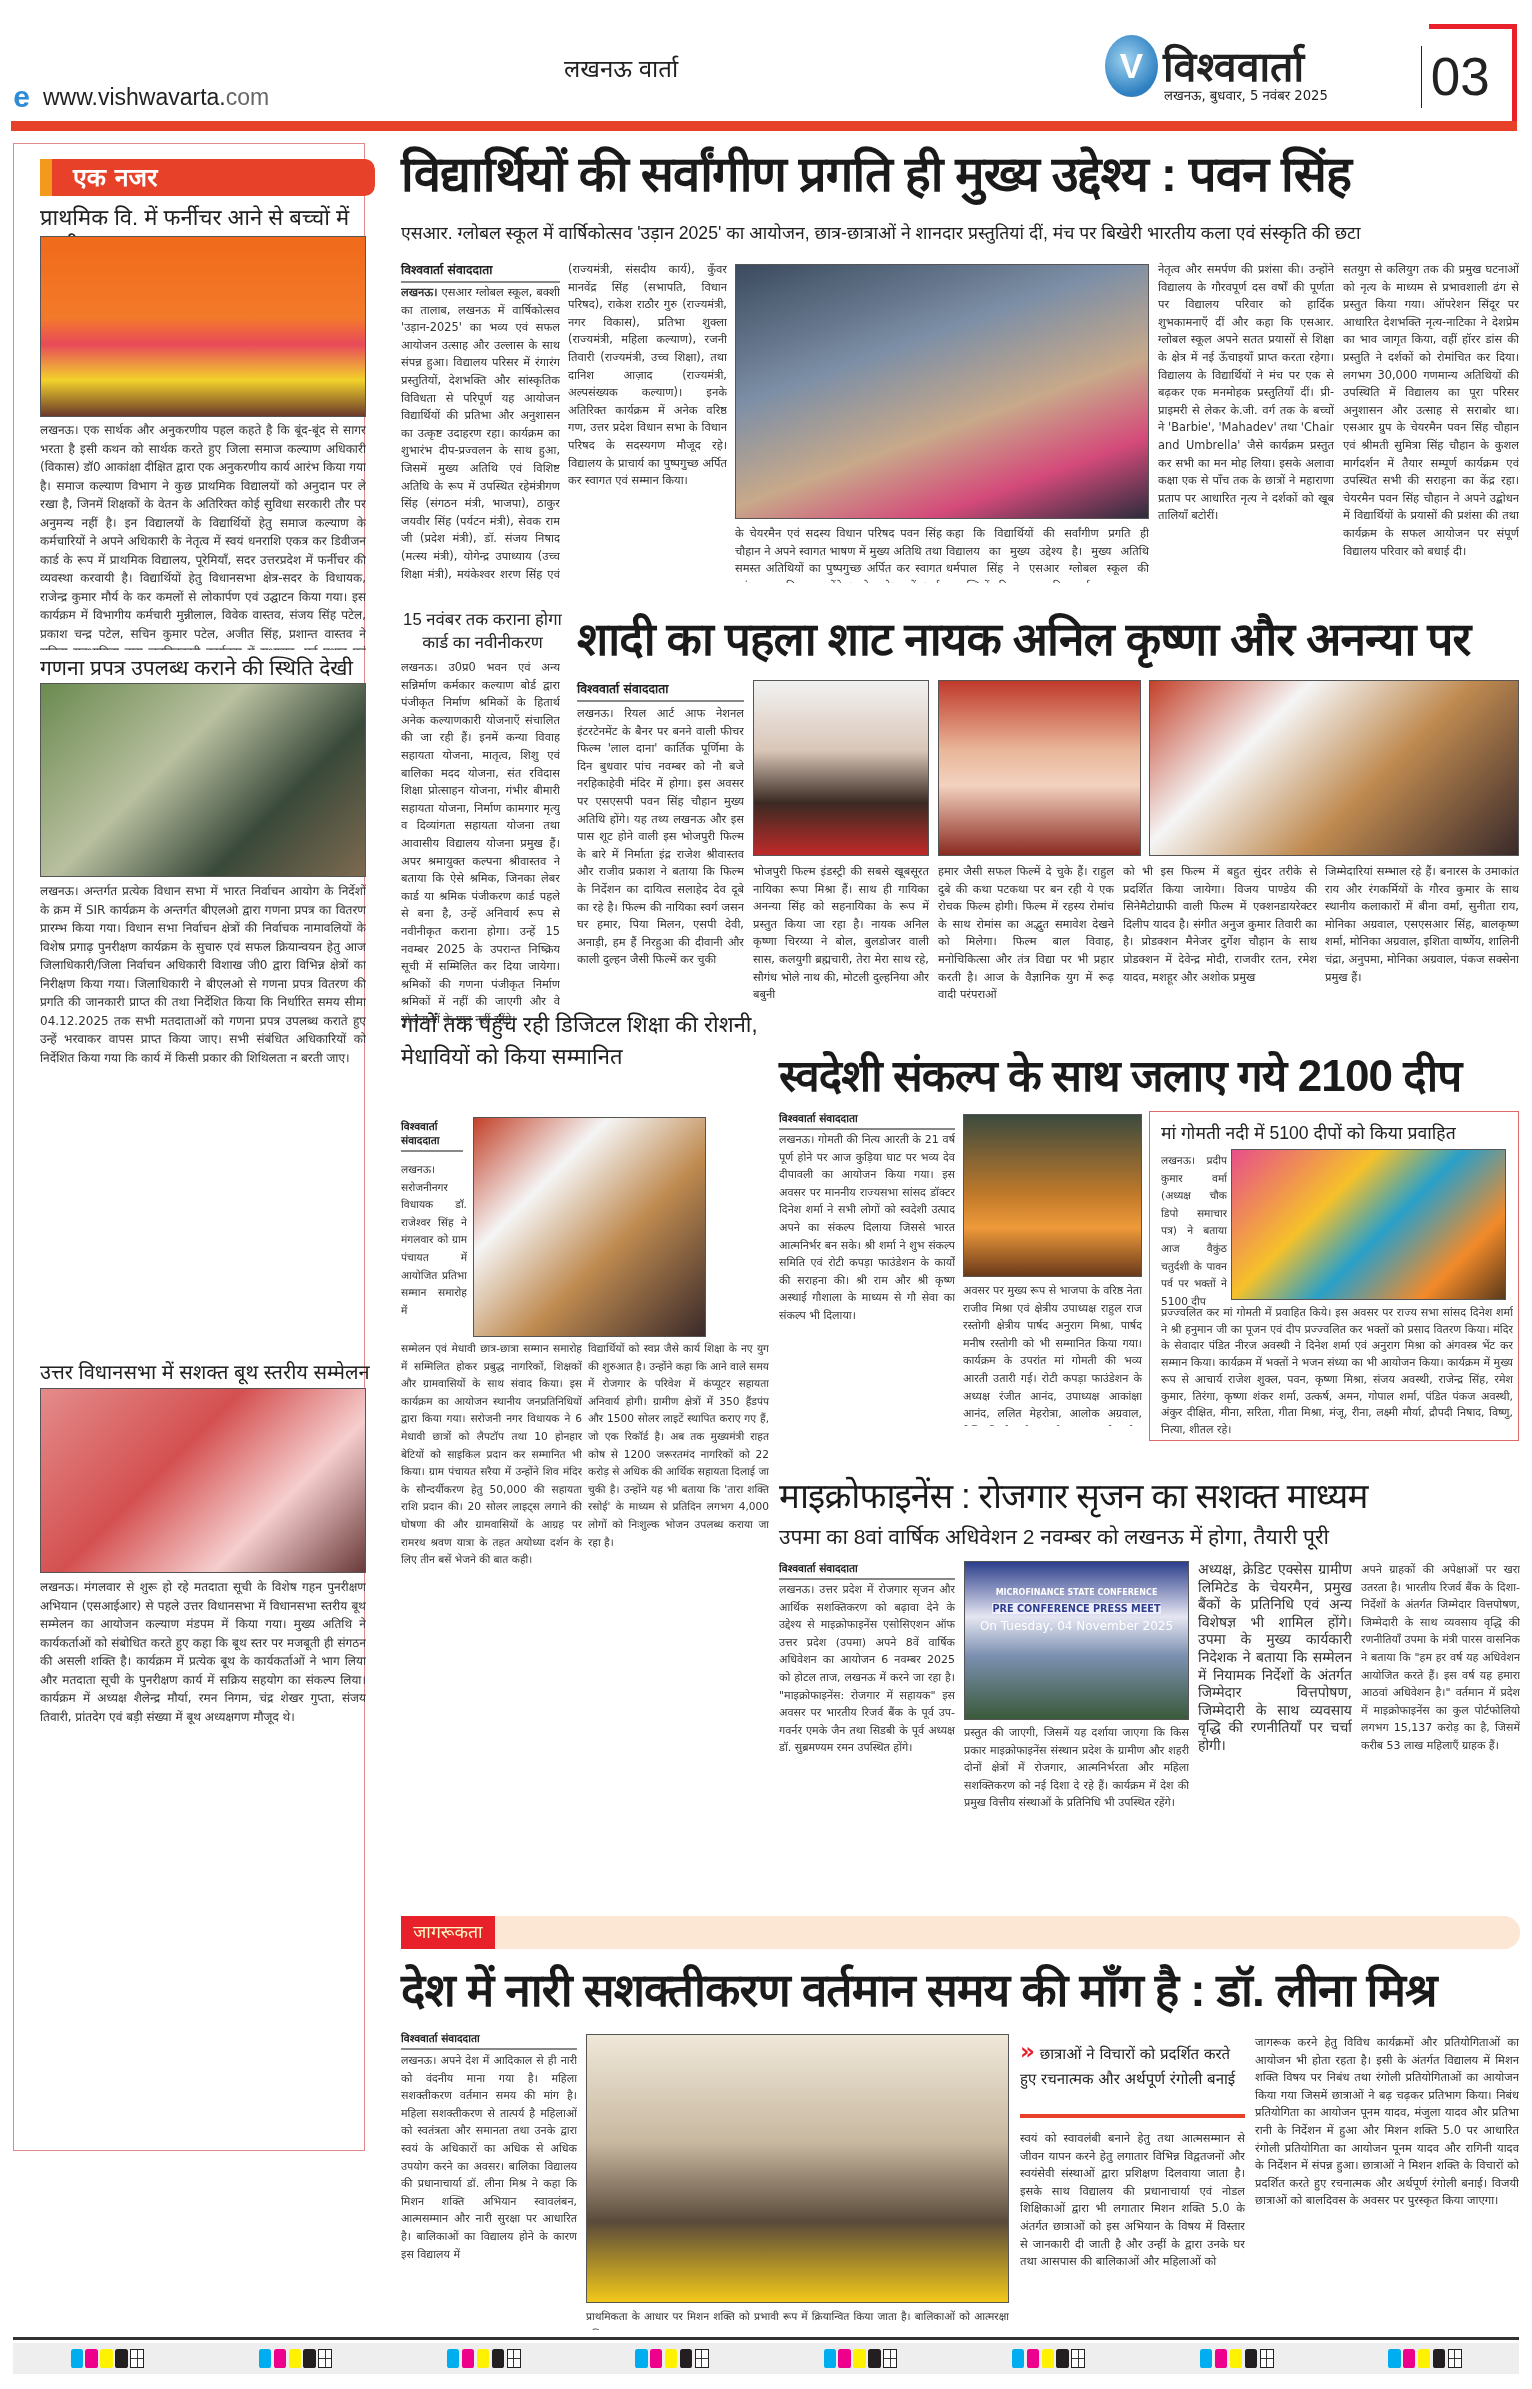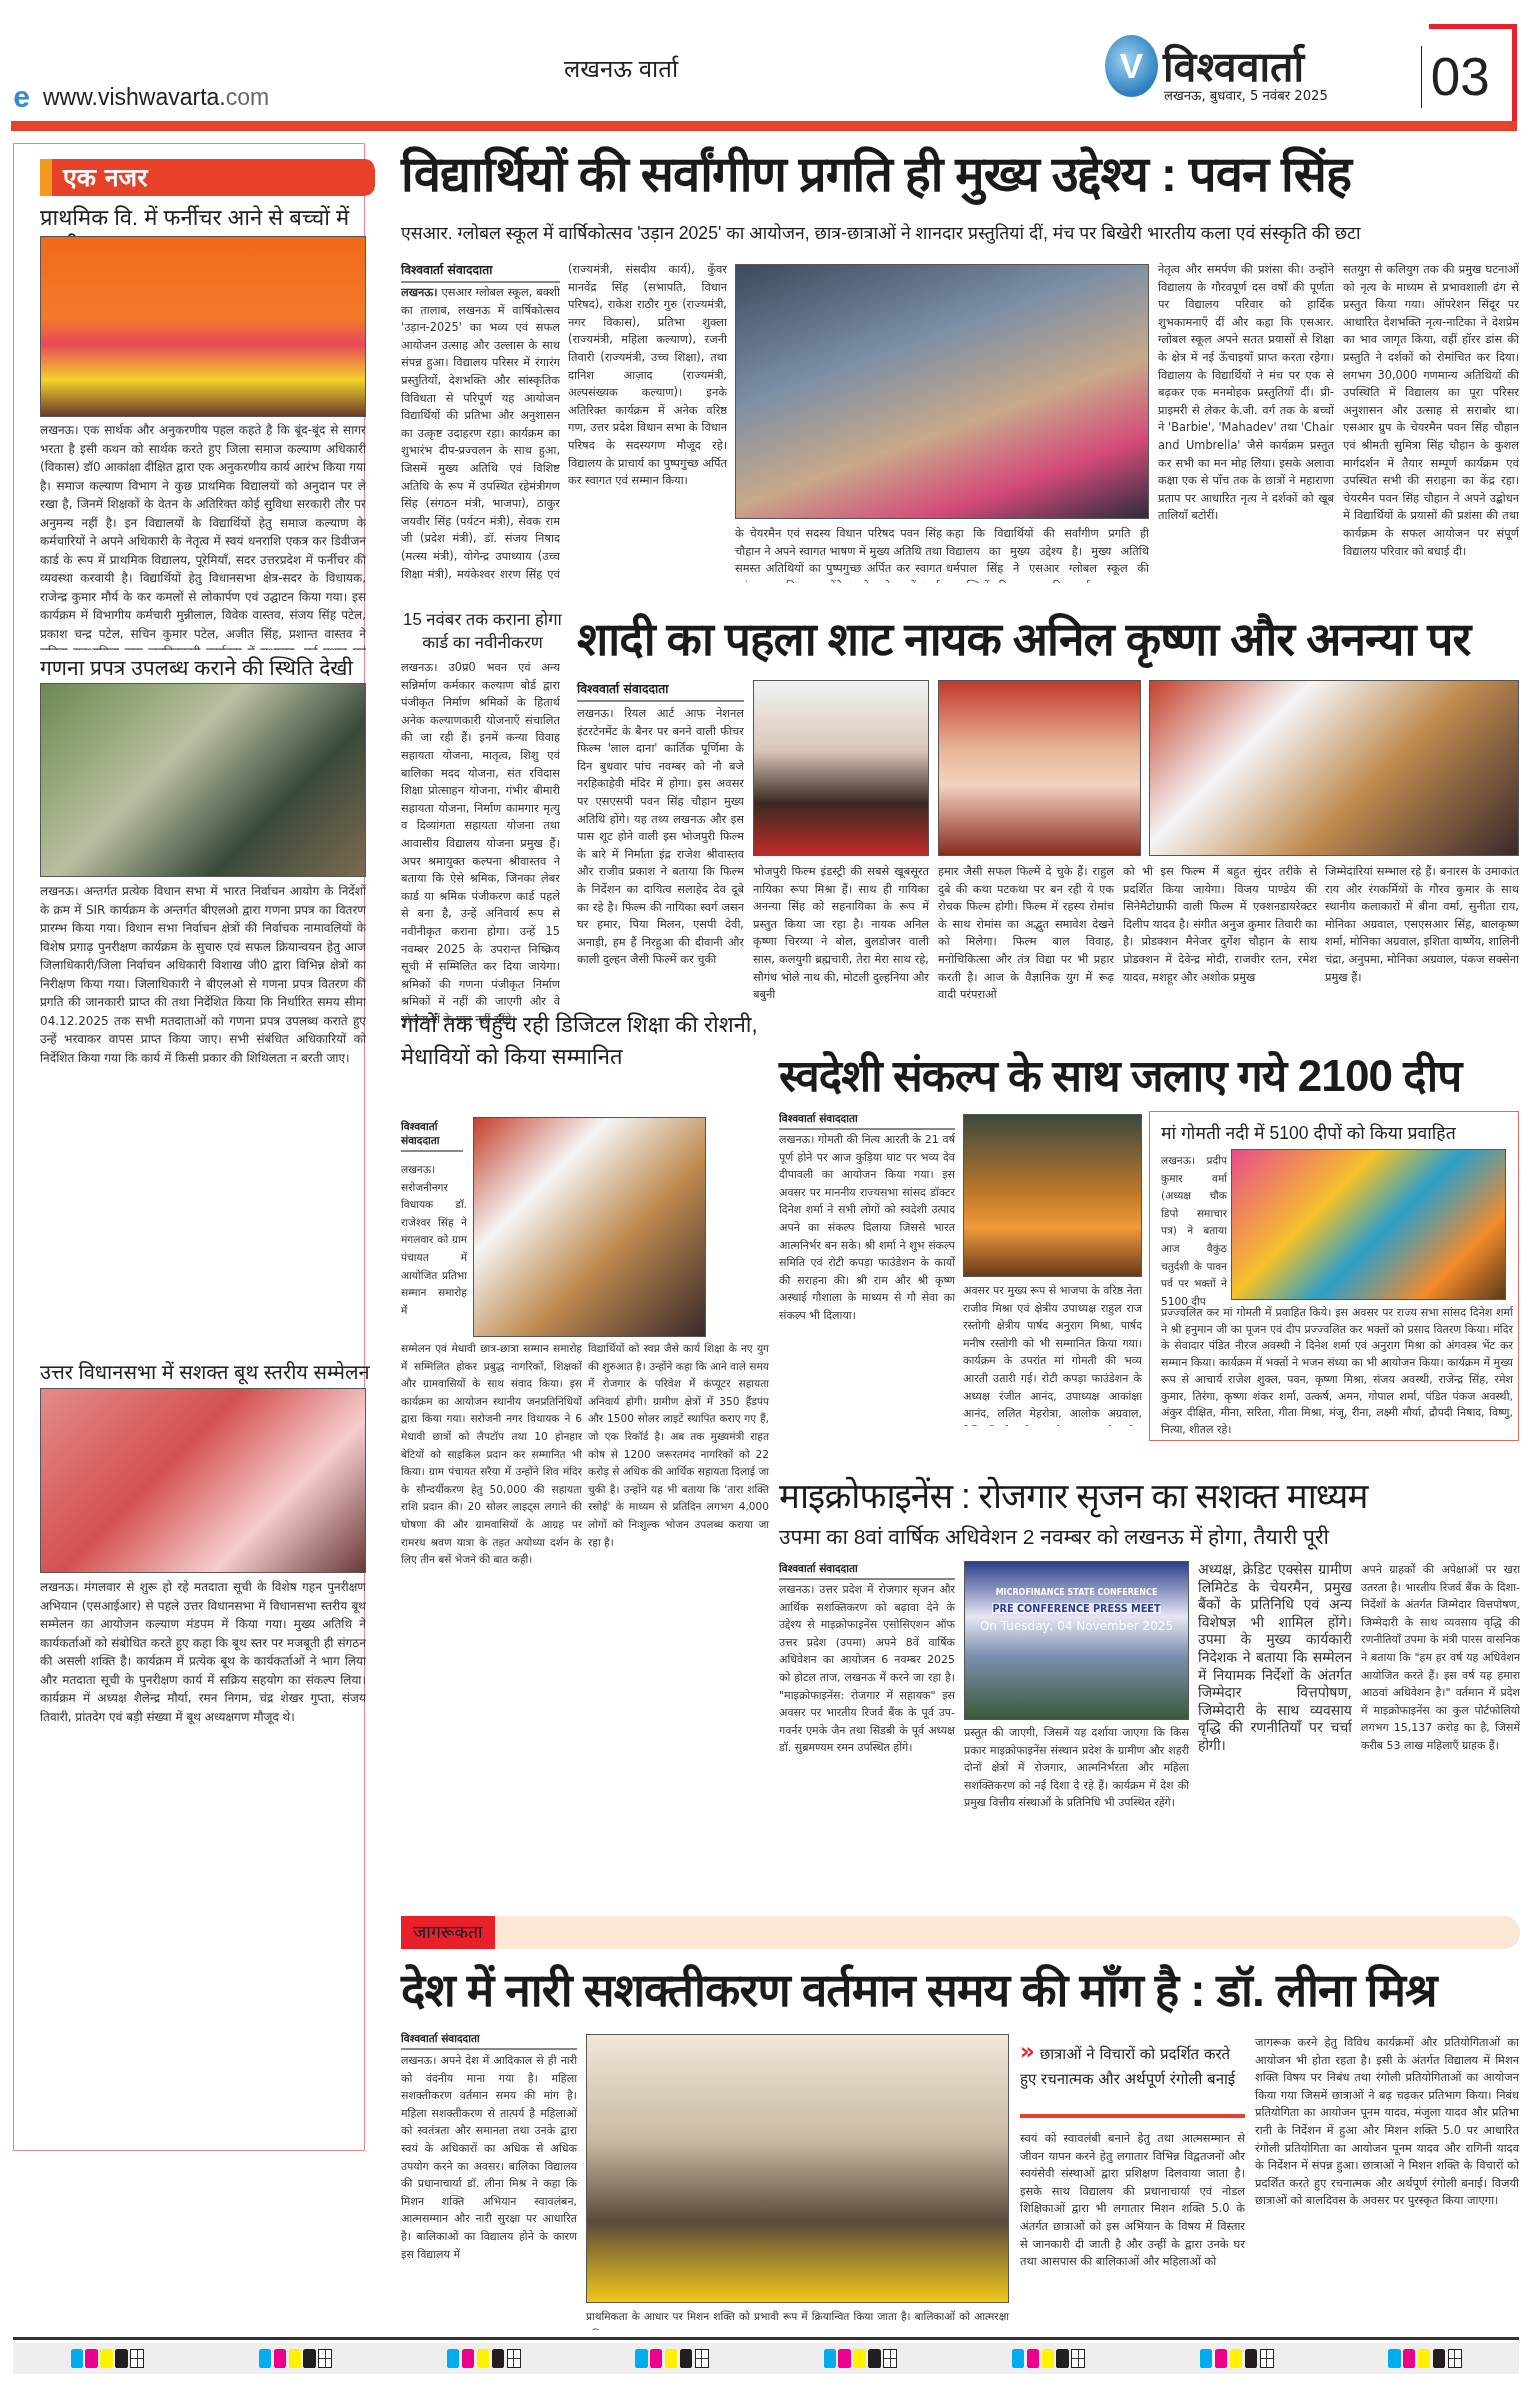--- a/index.html
+++ b/index.html
@@ -10,21 +10,21 @@
 .pgnum{left:1421px;top:46px;font-size:53px;font-family:"Liberation Sans",sans-serif;line-height:62px;border-left:1.8px solid #222;padding-left:8.8px;color:#222}
 .section-title{left:564px;top:51px;font-size:24px;font-family:"Liberation Sans",sans-serif;color:#222}
 .logo{left:1105px;top:35px;width:53px;height:62px;border-radius:50%;background:radial-gradient(circle at 40% 40%,#9fd3f0,#2d7fc1 70%);display:flex;align-items:center;justify-content:center;font-weight:bold;font-size:35px;color:#fff;font-family:"Liberation Sans",sans-serif}
 .brand{left:1163px;top:37px;font-size:41px;font-weight:bold;color:#222;font-family:"Liberation Sans",sans-serif}
 .dateline{left:1164px;top:86px;font-size:13.2px;color:#222}
 .site{left:13.2px;top:84px;display:flex;align-items:center;gap:8.8px;font-size:23px;font-family:"Liberation Sans",sans-serif;color:#222}
 .ie{width:21px;height:26.4px;color:#2e8bd6;font-size:30px;font-weight:bold;line-height:26.4px}
 .site .dom{color:#666}
 
 .leftcol{left:13.2px;top:143px;width:352px;height:2008px;border:1.8px solid #e08a8a}
-.eknajar{left:40px;top:159px;width:335px;height:37px;background:#e8412a;border-radius:0 10.6px 10.6px 0;border-left:12.3px solid #f39a1e;color:#fff;font-size:25px;font-weight:bold;padding-left:11px;line-height:37px}
+.eknajar{left:40px;top:159px;width:335px;height:37px;background:#e8412a;border-radius:0 10.6px 10.6px 0;border-left:12.3px solid #f39a1e;color:#fff;font-size:25px;font-weight:bold;padding-left:21px;line-height:37px}
 .lhead{font-size:22px;color:#222;font-family:"Liberation Sans",sans-serif;line-height:28px}
 .ltext{font-size:12px;line-height:18.5px;color:#333;text-align:justify}
 .photo{background:linear-gradient(135deg,#c9542a,#e58a3c 40%,#a23d26 70%,#5a3020);border:0.9px solid #555}
 .photo.green{background:linear-gradient(135deg,#6b8a50,#b9c0a0 40%,#39493a 70%,#7d6a50)}
 .photo.pink{background:linear-gradient(135deg,#e48b8b,#d45050 40%,#f6cece 70%,#6a3a3a)}
 .photo.stage{background:linear-gradient(160deg,#3b4a5e,#7d8fa6 35%,#c8a98a 60%,#d44a7a 80%,#2c2c3c)}
 .photo.hero{background:linear-gradient(180deg,#f2f2f2,#d9c6b8 40%,#3a2a22 70%,#c02a2a)}
 .photo.heroine{background:linear-gradient(180deg,#c0392b,#e9b79a 40%,#f3d2bf 60%,#8a2a20)}
 .photo.group{background:linear-gradient(135deg,#c3412a,#f5f5f5 30%,#bf8a50 60%,#3a2a2a)}
 .photo.diya{background:linear-gradient(180deg,#3b4a3e,#c27a2a 50%,#ef9a3a 70%,#6a3a1a)}
@@ -32,21 +32,21 @@
 .photo.press{background:linear-gradient(180deg,#2c3e8c,#e6e6f2 35%,#7a8fb0 60%,#3a5a3a)}
 .photo.school{background:linear-gradient(180deg,#efe7d8,#c8b8a0 40%,#5a4a3a 70%,#f2c81a)}
 
 .mainhead{font-size:49px;font-weight:bold;color:#1a1a1a;font-family:"Liberation Sans",sans-serif;white-space:nowrap;letter-spacing:-0.9px}
 .subhead{font-size:19.4px;color:#222;font-family:"Liberation Sans",sans-serif;white-space:nowrap}
 .byline{font-size:12.3px;font-weight:bold;color:#222;border-bottom:2.6px solid #888;padding-bottom:2.6px}
 .col{font-size:11.4px;line-height:17.6px;color:#333;text-align:justify}
 .bold{font-weight:bold}
 .boxred{border:1.8px solid #e06a6a}
 .jag-bar{left:401px;top:1916px;width:1119px;height:33px;background:#fbe7d3;border-radius:0 16px 16px 0;display:flex;align-items:center}
-.jag-tag{background:#e8202a;color:#0f172a;font-size:17.6px;height:33px;line-height:33px;padding:0 12.3px}
+.jag-tag{background:#e8202a;color:#fef9c3;font-size:17.6px;height:33px;line-height:33px;padding:0 12.3px}
 .jag-text{font-size:16.7px;padding-left:12.3px;color:#222;white-space:nowrap}
 .pull{font-size:15px;color:#222;line-height:25px}
 .pull .chev{color:#e8202a;font-weight:bold;font-size:23px}
 .rule-red{height:3.5px;background:#e8412a}
 .color-bar{left:13.2px;top:2343px;width:1506px;height:31px;background:#eee;display:flex;justify-content:space-around;align-items:center}
 .cmyk{display:flex;gap:2.6px}
 .cmyk span{width:12.3px;height:19.4px;display:inline-block;border-radius:2.6px}
 .cmyk .reg{width:14px;border:0.9px solid #222;background:linear-gradient(#222,#222) center/0.9px 100% no-repeat,linear-gradient(#222,#222) center/100% 0.9px no-repeat,#fff;border-radius:0}
 .bottom-rule{left:13.2px;top:2337px;width:1506px;height:2.6px;background:#333}
 </style>

